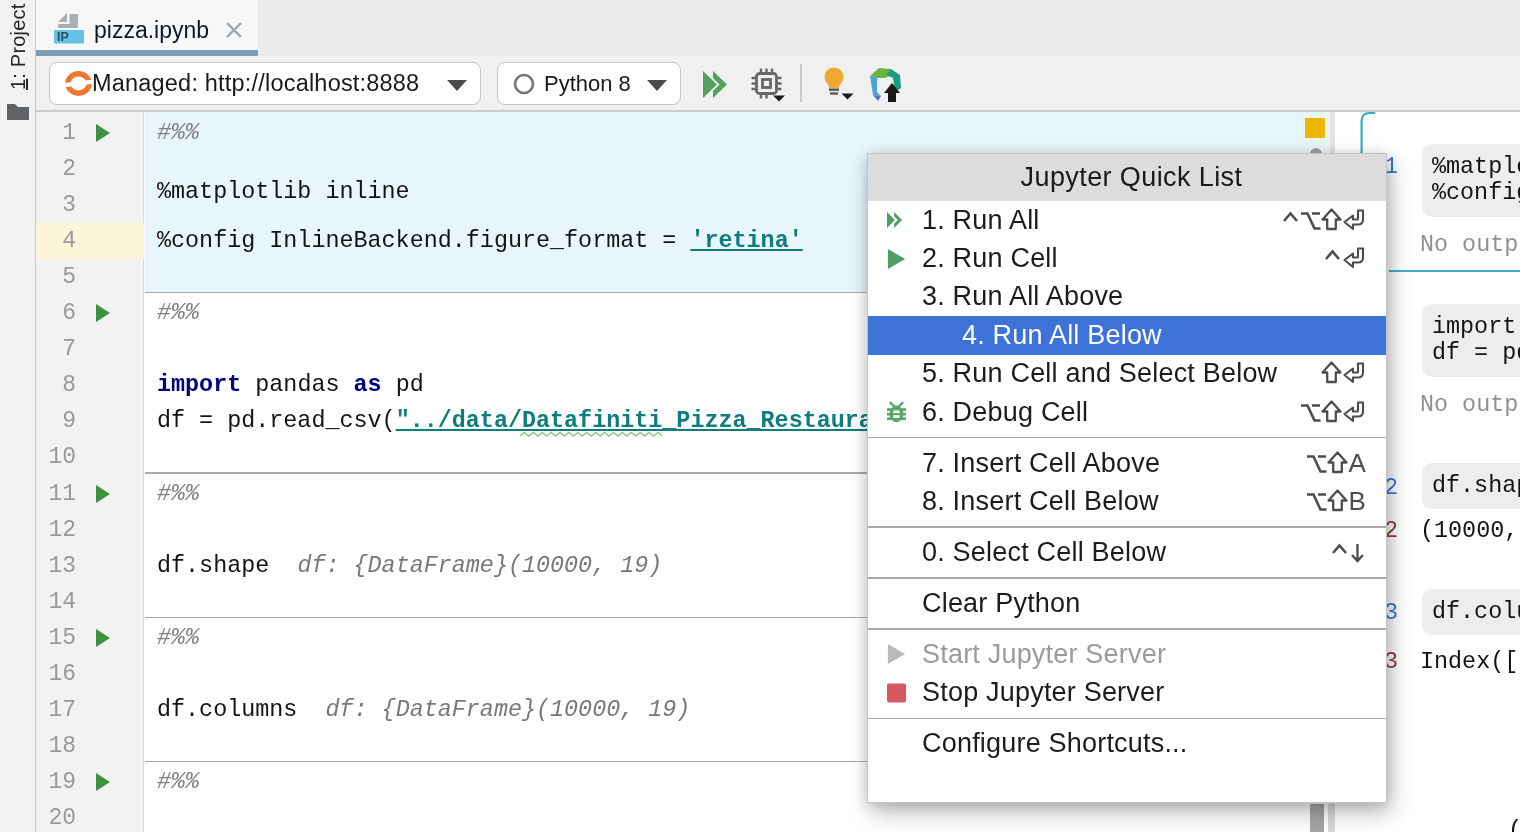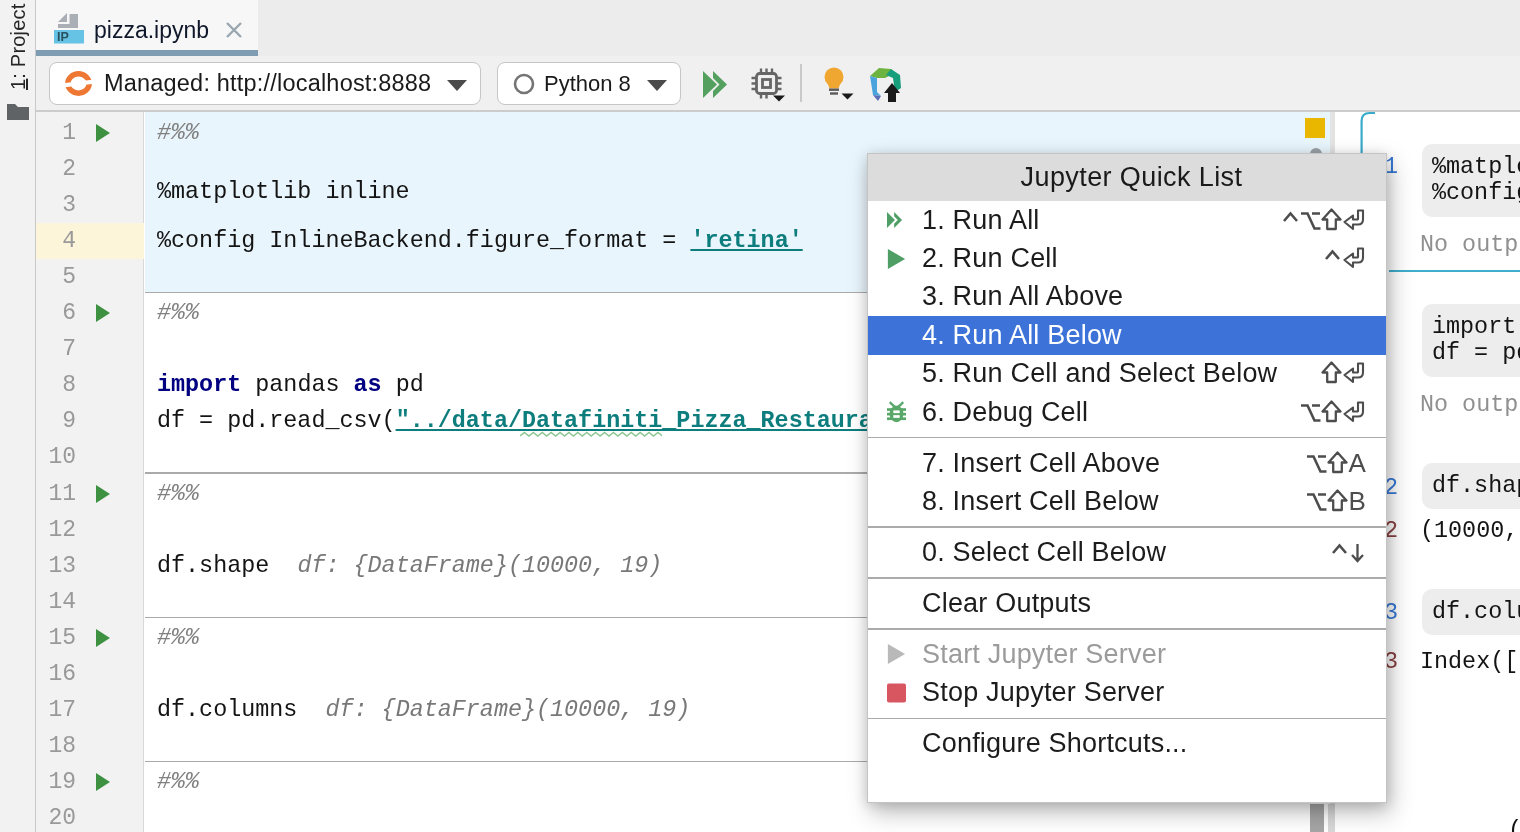--- a/index.html
+++ b/index.html
@@ -54,21 +54,21 @@
 .rout { position:absolute; left:1420px; font-family:"Liberation Mono", monospace; font-size:23.4px; white-space:pre; }
 .rgray { color:#909090; }
 
 
 #popup { left:867px; top:153px; width:520px; height:650px; background:#fff; border:1px solid #c4c4c4; box-shadow:4px 10px 22px rgba(0,0,0,0.25), 0 2px 12px rgba(0,0,0,0.15); }
 #ptitle { width:100%; height:47px; background:#dcdcdc; text-align:center; text-indent:9px; font-size:27px; letter-spacing:0.4px; color:#1a1a1a; line-height:47px; }
 .mrow { height:38.4px; display:flex; align-items:center; font-size:27px; letter-spacing:0.2px; color:#1c1c1c; position:relative; }
 .mrow .ic { width:38px; padding-left:19px; flex:0 0 38px; display:flex; align-items:center; }
 .mrow .lbl { flex:1 1 auto; padding-left:16px; }
 .mrow .sc { display:flex; align-items:center; padding-right:20px; }
-.mrow.hl { background:#3d73d8; color:#ffffff; }
+.mrow.hl { background:#3d73d8; color:#ffffff;padding-left:40px; }
 .mrow.dis { color:#9b9b9b; }
 .msep { height:12.6px; position:relative; }
 .msep:after { content:""; position:absolute; left:0; right:0; top:5.5px; height:1.6px; background:#ababab; }
 </style>
 </head>
 <body>
 
 <div id="stripe" class="abs"></div>
 <div id="stripe-label" class="abs"><span style="text-decoration:underline">1</span>: Project</div>
 <svg class="abs" style="left:7px; top:102px;" width="22" height="18" viewBox="0 0 22 18">
@@ -89,21 +89,21 @@
 <svg id="tabclose" class="abs" viewBox="0 0 20 20">
     <path d="M3,3 L17,17 M17,3 L3,17" stroke="#9aa7b0" stroke-width="2.4" fill="none"></path>
   </svg>
 
 <div id="toolbar" class="abs"></div>
 <div id="combo1" class="combo">
   <svg style="margin-left:15px;" width="27" height="26" viewBox="0 0 27 26">
     <ellipse cx="13.5" cy="12.5" rx="10.7" ry="9.7" stroke="#ee7733" stroke-width="5.4" fill="none"></ellipse>
     <rect x="-1" y="10.3" width="29" height="4.4" fill="#ffffff" transform="rotate(-7 13.5 12.5)"></rect>
   </svg>
-  <span class="txt" style="margin-left:12px; font-size:23.5px; letter-spacing:0.2px;">Managed: http://localhost:8888</span>
+  <span class="txt" style="font-size:23.5px; letter-spacing:0.2px;">Managed: http://localhost:8888</span>
   <svg style="position:absolute; right:13px; top:17px;" width="20" height="11" viewBox="0 0 20 11">
       <path d="M0,0 L20,0 L10,11 Z" fill="#4a4a4a"></path>
     </svg>
 </div>
 <div id="combo2" class="combo">
   <svg style="margin-left:15px;" width="22" height="22" viewBox="0 0 22 22">
       <circle cx="11" cy="11" r="9" stroke="#757575" stroke-width="2.6" fill="none"></circle>
     </svg>
   <span class="txt" style="margin-left:9px;">Python 8</span>
   <svg style="position:absolute; right:13px; top:17px;" width="20" height="11" viewBox="0 0 20 11">
@@ -365,21 +365,21 @@
             <path d="M3,14 L9.5,6.5 L16,14" stroke="#4d4d4d" stroke-width="2.6" fill="none"></path>
           </svg>
           <svg width="17" height="27" viewBox="0 0 17 27" style="display:block">
             <path d="M8.5,5 L8.5,22 M3,16 L8.5,22 L14,16" stroke="#4d4d4d" stroke-width="2.3" fill="none"></path>
           </svg>
         </span>
       </div>
       <div class="msep"></div>
       <div class="mrow">
         <span class="ic"></span>
-        <span class="lbl">Clear Outputs</span>
+        <span class="lbl">Clear Python</span>
         <span class="sc"></span>
       </div>
       <div class="msep"></div>
       <div class="mrow dis">
         <span class="ic">
           <svg width="21" height="22" viewBox="0 0 21 22">
             <path d="M1,0 L20,11 L1,22 Z" fill="#b9b9b9"></path>
           </svg>
         </span>
         <span class="lbl">Start Jupyter Server</span>

